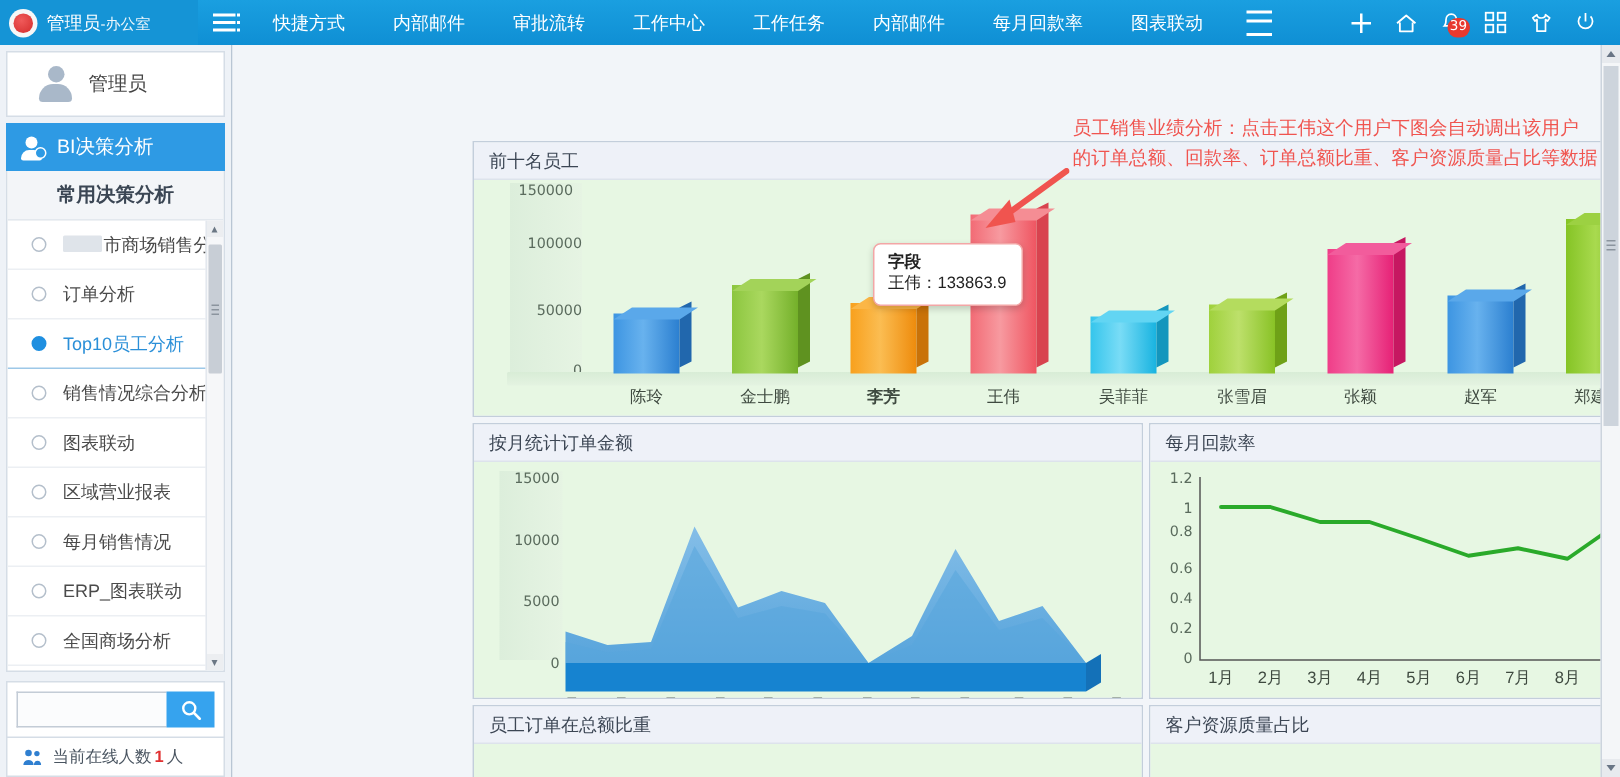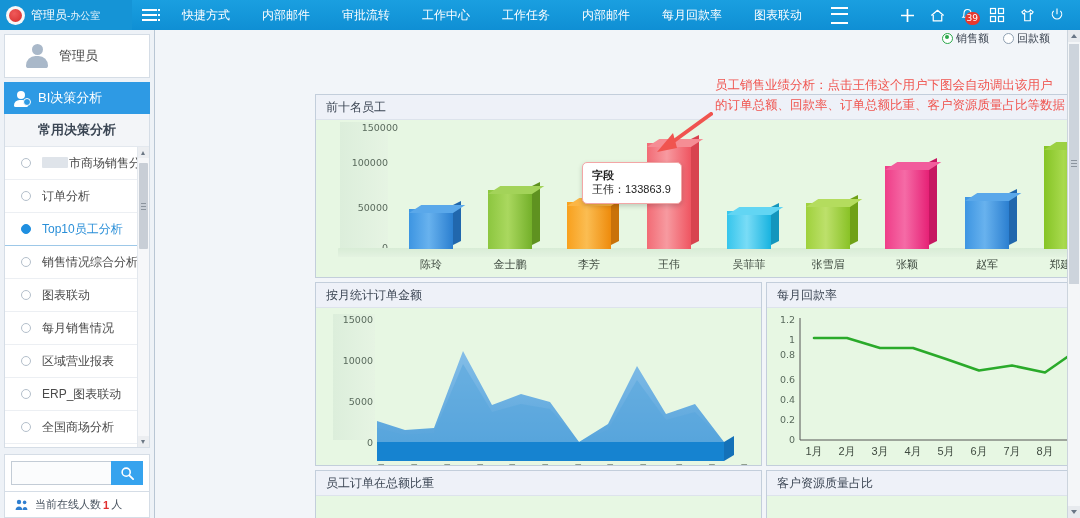--- a/index.html
+++ b/index.html
@@ -260,25 +260,25 @@
         <div class="navitem">
           <span class="radio"></span>
           <span class="lbl">销售情况综合分析</span>
         </div>
         <div class="navitem">
           <span class="radio"></span>
           <span class="lbl">图表联动</span>
         </div>
         <div class="navitem">
           <span class="radio"></span>
+          <span class="lbl">区域营业报表</span>
+        </div>
+        <div class="navitem">
+          <span class="radio"></span>
           <span class="lbl">每月销售情况</span>
-        </div>
-        <div class="navitem">
-          <span class="radio"></span>
-          <span class="lbl">区域营业报表</span>
         </div>
         <div class="navitem">
           <span class="radio"></span>
           <span class="lbl">ERP_图表联动</span>
         </div>
         <div class="navitem">
           <span class="radio"></span>
           <span class="lbl">全国商场分析</span>
         </div>
         <div class="navitem">
@@ -314,36 +314,26 @@
           </svg>
       </span>
       <span>当前在线人数</span>
       <span class="num">1</span>
       <span>人</span>
     </div>
   </div>
 
   <div class="content">
 
-    <div class="optionsrow">
-      <label class="opt sel">
-        <span class="r"></span>
-        <span>销售额</span>
-      </label>
-      <label class="opt">
-        <span class="r"></span>
-        <span>回款额</span>
-      </label>
-    </div>
 
     <div class="panel" id="p-top">
       <div class="ptitle">前十名员工</div>
       <div class="pbody">
         <div class="axisband" style="left:24px;top:2px;width:48px;height:126px;"></div>
-        <div class="tick" style="left:20px;top:2px;width:62px;">150000</div>
+        <div class="tick" style="left:4px;top:2px;width:62px;">150000</div>
         <div class="tick" style="left:10px;top:37px;width:62px;">100000</div>
         <div class="tick" style="left:10px;top:82px;width:62px;">50000</div>
         <div class="tick" style="left:10px;top:122px;width:62px;">0</div>
         <div class="floor" style="left:22px;top:128px;width:862px;"></div>
 
         <div class="bar" style="left:93px;top:89px;width:44px;height:40px;">
           <span class="front" style="background:linear-gradient(90deg,#3d95e2,#68b2ee 45%,#2b7fd0);"></span>
           <span class="side" style="background:#2167ad;"></span>
             <span class="top" style="background:#5aa8ea;"></span>
         </div>
@@ -382,21 +372,21 @@
           <span class="side" style="background:#2167ad;"></span>
             <span class="top" style="background:#5aa8ea;"></span>
         </div>
         <div class="bar" style="left:728px;top:26px;width:44px;height:103px;">
           <span class="front" style="background:linear-gradient(90deg,#85c425,#a9da4f 45%,#6fae12);"></span>
           <span class="top" style="background:#9cd142;"></span>
         </div>
 
         <div class="cat" style="left:80px;top:137px;width:70px;">陈玲</div>
         <div class="cat" style="left:159px;top:137px;width:70px;">金士鹏</div>
-        <div class="cat" style="left:238px;top:137px;width:70px;">李芳</div>
+        <div class="cat" style="left:238px;top:137px;width:70px;font-weight:bold;">李芳</div>
         <div class="cat" style="left:318px;top:137px;width:70px;">王伟</div>
         <div class="cat" style="left:398px;top:137px;width:70px;">吴菲菲</div>
         <div class="cat" style="left:477px;top:137px;width:70px;">张雪眉</div>
         <div class="cat" style="left:556px;top:137px;width:70px;">张颖</div>
         <div class="cat" style="left:636px;top:137px;width:70px;">赵军</div>
         <div class="cat" style="left:715px;top:137px;width:70px;">郑建杰</div>
 
         <div class="tooltip" style="left:266px;top:42px;">
           <div class="t1">字段</div>
           <div class="t2"><span>王伟</span><span>：</span><span>133863.9</span></div>

